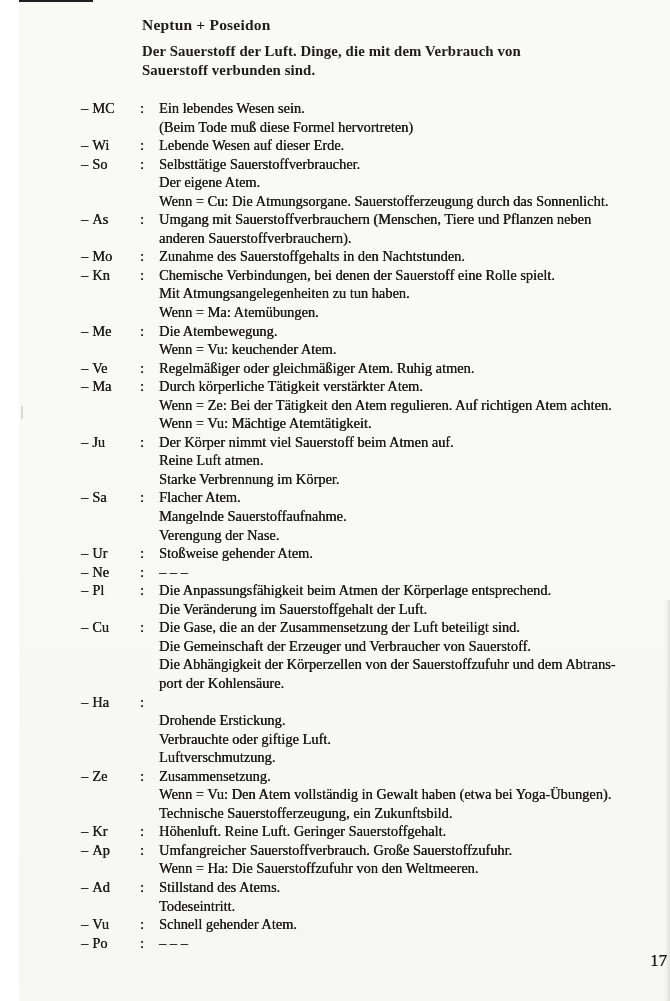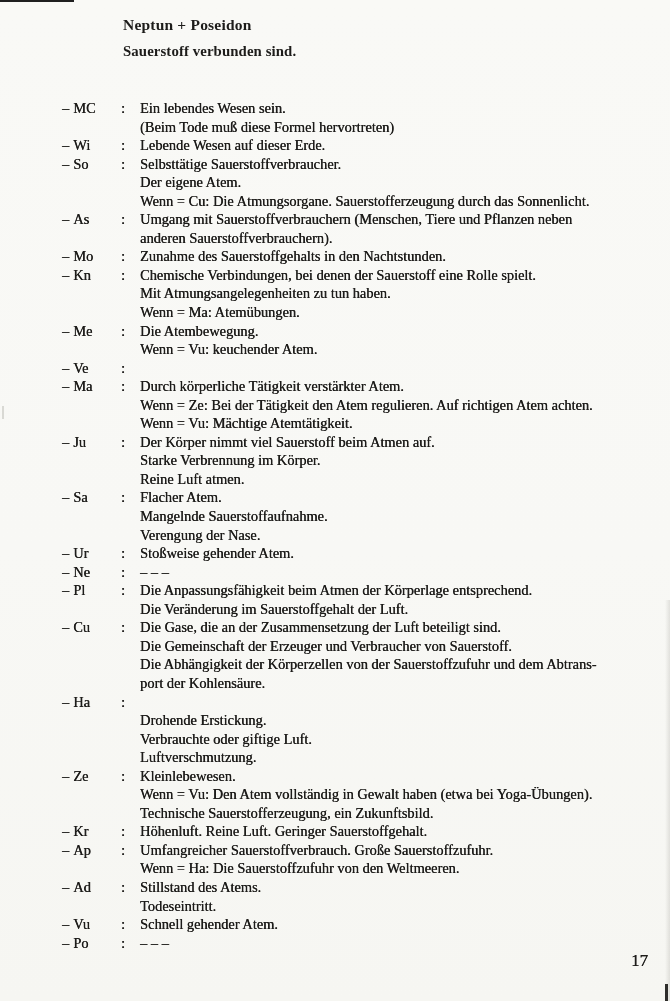--- a/index.html
+++ b/index.html
@@ -12,20 +12,21 @@
     position: relative;
     overflow: hidden;
     background: #ffffff;
     font-family: "Liberation Serif", "DejaVu Serif", serif;
   }
   .paper {
     position: absolute;
     inset: 0;
     background: linear-gradient(180deg, #f9f9f6 0%, #f8f8f5 55%, #f6f6f2 100%);
     color: #1d1c1a;
+    margin-left: 19px;
   }
   .doc-title {
     position: absolute;
     left: 123px;
     top: 16px;
     font-size: 15.5px;
     font-weight: 700;
     letter-spacing: 0.2px;
     white-space: nowrap;
   }
@@ -116,20 +117,21 @@
 <div class="paper">
 
   <div class="artifact-top-line"></div>
   <div class="artifact-left-speck"></div>
   <div class="edge-shade-right"></div>
   <div class="artifact-corner-mark"></div>
 
   <div class="doc-title">Neptun + Poseidon</div>
 
   <div class="doc-subtitle">
+    <div class="sub-line">Der Sauerstoff der Luft. Dinge, die mit dem Verbrauch von</div>
     <div class="sub-line">Sauerstoff verbunden sind.</div>
   </div>
 
   <div class="entries">
       <div class="entry-row">
         <span class="abbr-col"><span>–</span><span class="abbr-label">MC</span></span>
         <span class="colon-col">:</span>
         <span class="line-text">Ein lebendes Wesen sein.</span>
       </div>
       <div class="entry-row">
@@ -179,44 +181,45 @@
         <span class="abbr-col"><span>–</span><span class="abbr-label">Me</span></span>
         <span class="colon-col">:</span>
         <span class="line-text">Die Atembewegung.</span>
       </div>
       <div class="entry-row">
         <span class="line-text">Wenn = Vu: keuchender Atem.</span>
       </div>
       <div class="entry-row">
         <span class="abbr-col"><span>–</span><span class="abbr-label">Ve</span></span>
         <span class="colon-col">:</span>
+        <span class="line-text">Regelmäßiger oder gleichmäßiger Atem. Ruhig atmen.</span>
       </div>
       <div class="entry-row">
         <span class="abbr-col"><span>–</span><span class="abbr-label">Ma</span></span>
         <span class="colon-col">:</span>
         <span class="line-text">Durch körperliche Tätigkeit verstärkter Atem.</span>
       </div>
       <div class="entry-row">
         <span class="line-text">Wenn = Ze: Bei der Tätigkeit den Atem regulieren. Auf richtigen Atem achten.</span>
       </div>
       <div class="entry-row">
         <span class="line-text">Wenn = Vu: Mächtige Atemtätigkeit.</span>
       </div>
       <div class="entry-row">
         <span class="abbr-col"><span>–</span><span class="abbr-label">Ju</span></span>
         <span class="colon-col">:</span>
         <span class="line-text">Der Körper nimmt viel Sauerstoff beim Atmen auf.</span>
       </div>
       <div class="entry-row">
+        <span class="line-text">Reine Luft atmen.</span>
+      </div>
+      <div class="entry-row">
         <span class="line-text">Starke Verbrennung im Körper.</span>
       </div>
       <div class="entry-row">
-        <span class="line-text">Reine Luft atmen.</span>
-      </div>
-      <div class="entry-row">
         <span class="abbr-col"><span>–</span><span class="abbr-label">Sa</span></span>
         <span class="colon-col">:</span>
         <span class="line-text">Flacher Atem.</span>
       </div>
       <div class="entry-row">
         <span class="line-text">Mangelnde Sauerstoffaufnahme.</span>
       </div>
       <div class="entry-row">
         <span class="line-text">Verengung der Nase.</span>
       </div>
@@ -261,21 +264,21 @@
       </div>
       <div class="entry-row">
         <span class="line-text">Verbrauchte oder giftige Luft.</span>
       </div>
       <div class="entry-row">
         <span class="line-text">Luftverschmutzung.</span>
       </div>
       <div class="entry-row">
         <span class="abbr-col"><span>–</span><span class="abbr-label">Ze</span></span>
         <span class="colon-col">:</span>
-        <span class="line-text">Kleinlebewesen.</span>
+        <span class="line-text">Zusammensetzung.</span>
       </div>
       <div class="entry-row">
         <span class="line-text">Wenn = Vu: Den Atem vollständig in Gewalt haben (etwa bei Yoga-Übungen).</span>
       </div>
       <div class="entry-row">
         <span class="line-text">Technische Sauerstofferzeugung, ein Zukunftsbild.</span>
       </div>
       <div class="entry-row">
         <span class="abbr-col"><span>–</span><span class="abbr-label">Kr</span></span>
         <span class="colon-col">:</span>

